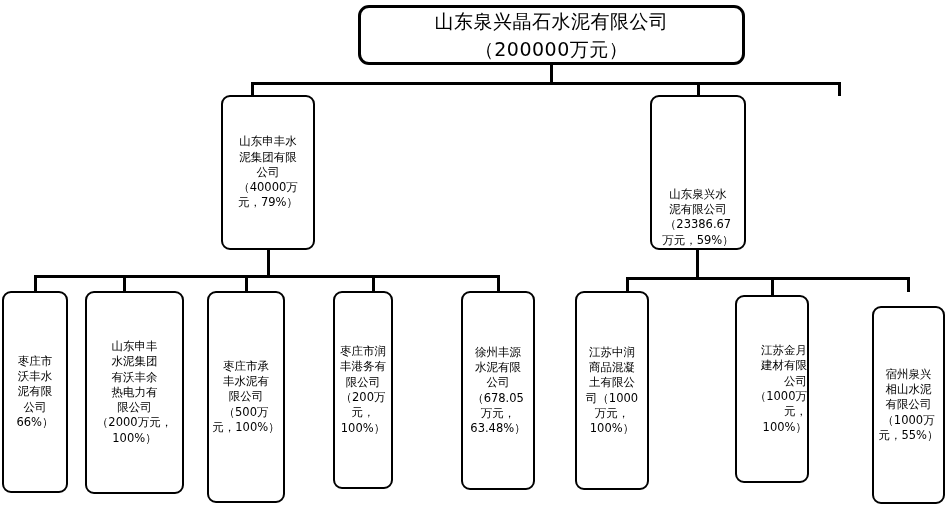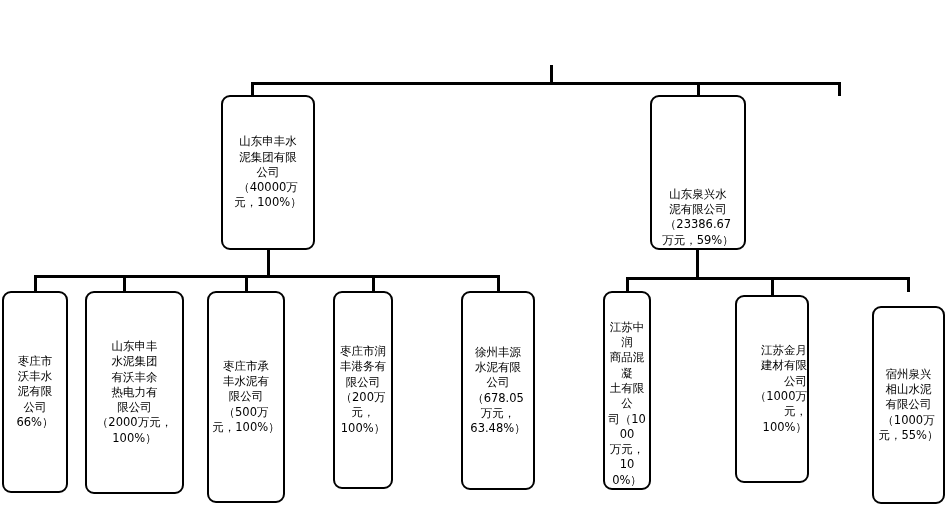--- a/index.html
+++ b/index.html
@@ -62,33 +62,37 @@
   }
   .connector.v {
     width: 2.5px;
   }
 </style>
 </head>
 <body>
 
 <div id="chart-root">
 
+  <div class="node node-root" style="left:358px; top:5px; width:387px; height:60px;">
+    <span class="label">山东泉兴晶石水泥有限公司
+（200000万元）</span>
+  </div>
 
   <div class="connector v" style="left:550px; top:65px; width:2.5px; height:18px;"></div>
   <div class="connector h" style="left:251px; top:82px; width:590px; height:2.5px;"></div>
   <div class="connector v" style="left:251px; top:82px; width:2.5px; height:14px;"></div>
   <div class="connector v" style="left:697px; top:82px; width:2.5px; height:14px;"></div>
   <div class="connector v" style="left:838px; top:82px; width:2.5px; height:14px;"></div>
 
   <div class="node node-l2" style="left:221px; top:95px; width:94px; height:155px;">
     <span class="label">山东申丰水
 泥集团有限
 公司
 （40000万
-元，100%）</span>
+元，79%）</span>
   </div>
 
   <div class="node node-l2" style="left:650px; top:95px; width:96px; height:155px;align-items:flex-end;">
     <span class="label">山东泉兴水
 泥有限公司
 （23386.67
 万元，59%）</span>
   </div>
 
 
@@ -142,21 +146,21 @@
 
   <div class="node node-l3" style="left:461px; top:291px; width:74px; height:199px;">
     <span class="label">徐州丰源
 水泥有限
 公司
 （678.05
 万元，
 63.48%）</span>
   </div>
 
-  <div class="node node-l3" style="left:603px; top:291px; width:48px; height:199px;align-items:flex-end;">
+  <div class="node node-l3" style="left:575px; top:291px; width:74px; height:199px;">
     <span class="label">江苏中润
 商品混凝
 土有限公
 司（1000
 万元，
 100%）</span>
   </div>
 
   <div class="node node-l3" style="left:735px; top:295px; width:74px; height:188px;text-align:right;">
     <span class="label">江苏金月

